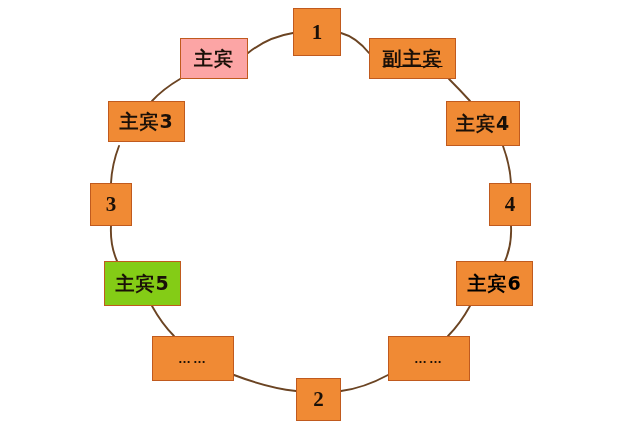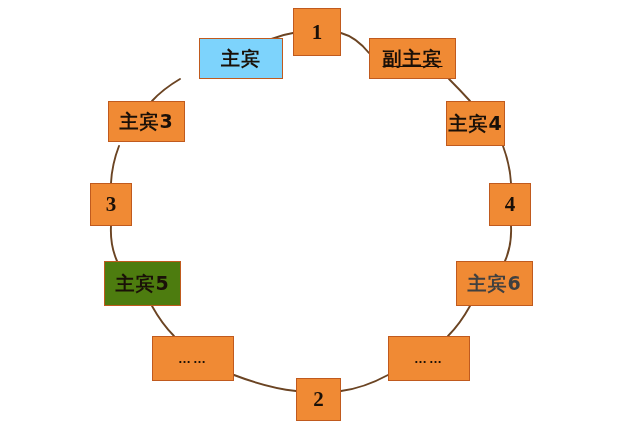--- a/index.html
+++ b/index.html
@@ -81,44 +81,44 @@
       <path d="M 152 101 Q 163 89 180 79" fill="none" stroke="#6B4423" stroke-width="1.9" stroke-linecap="round"></path>
       <path d="M 248 53 Q 268 37 293 33" fill="none" stroke="#6B4423" stroke-width="1.9" stroke-linecap="round"></path>
     </svg>
   <div id="node-layer">
       <div class="node-box" style="left: 293px; top: 8px; width: 48px; height: 48px; background: rgb(240, 138, 52); border-color: rgb(192, 90, 30);">
         <span class="node-label label-num" style="color: rgb(26, 16, 8);">1</span>
       </div>
       <div class="node-box" style="left: 369px; top: 38px; width: 87px; height: 41px; background: rgb(240, 138, 52); border-color: rgb(192, 90, 30); text-decoration: underline;">
         <span class="node-label label-cjk" style="color: rgb(26, 16, 8);">副主宾</span>
       </div>
-      <div class="node-box" style="left: 446px; top: 101px; width: 59px; height: 45px; background: rgb(240, 138, 52); border-color: rgb(192, 90, 30);">
+      <div class="node-box" style="left: 446px; top: 101px; width: 74px; height: 45px; background: rgb(240, 138, 52); border-color: rgb(192, 90, 30);">
         <span class="node-label label-cjk" style="color: rgb(26, 16, 8);">主宾4</span>
       </div>
       <div class="node-box" style="left: 489px; top: 183px; width: 42px; height: 43px; background: rgb(240, 138, 52); border-color: rgb(192, 90, 30);">
         <span class="node-label label-num" style="color: rgb(26, 16, 8);">4</span>
       </div>
       <div class="node-box" style="left: 456px; top: 261px; width: 77px; height: 45px; background: rgb(240, 138, 52); border-color: rgb(192, 90, 30);">
-        <span class="node-label label-cjk" style="color: #404040;">主宾6</span>
+        <span class="node-label label-cjk" style="color: #000000;">主宾6</span>
       </div>
       <div class="node-box" style="left: 388px; top: 336px; width: 82px; height: 45px; background: rgb(240, 138, 52); border-color: rgb(192, 90, 30);">
         <span class="node-label label-dots" style="color: rgb(26, 16, 8);">……</span>
       </div>
       <div class="node-box" style="left: 296px; top: 378px; width: 45px; height: 43px; background: rgb(240, 138, 52); border-color: rgb(192, 90, 30);">
         <span class="node-label label-num" style="color: rgb(26, 16, 8);">2</span>
       </div>
       <div class="node-box" style="left: 152px; top: 336px; width: 82px; height: 45px; background: rgb(240, 138, 52); border-color: rgb(192, 90, 30);">
         <span class="node-label label-dots" style="color: rgb(26, 16, 8);">……</span>
       </div>
-      <div class="node-box" style="left: 104px; top: 261px; width: 77px; height: 45px; background: #4d7c0f; border-color: rgb(192, 90, 30); justify-content: center;">
+      <div class="node-box" style="left: 104px; top: 261px; width: 77px; height: 45px; background: #84cc16; border-color: rgb(192, 90, 30); justify-content: center;">
         <span class="node-label label-cjk" style="color: rgb(26, 16, 8);">主宾5</span>
       </div>
       <div class="node-box" style="left: 90px; top: 183px; width: 42px; height: 43px; background: rgb(240, 138, 52); border-color: rgb(192, 90, 30);">
         <span class="node-label label-num" style="color: rgb(26, 16, 8);">3</span>
       </div>
       <div class="node-box" style="left: 108px; top: 101px; width: 77px; height: 41px; background: rgb(240, 138, 52); border-color: rgb(192, 90, 30);">
         <span class="node-label label-cjk" style="color: rgb(26, 16, 8);">主宾3</span>
       </div>
-      <div class="node-box" style="left: 180px; top: 38px; width: 84px; height: 41px; background: #7dd3fc; border-color: rgb(192, 90, 30); margin-left: 19px;">
+      <div class="node-box" style="left: 180px; top: 38px; width: 68px; height: 41px; background: #fca5a5; border-color: rgb(192, 90, 30);">
         <span class="node-label label-cjk" style="color: rgb(26, 16, 8);">主宾</span>
       </div>
     </div>
 </div>
 
 </body></html>

